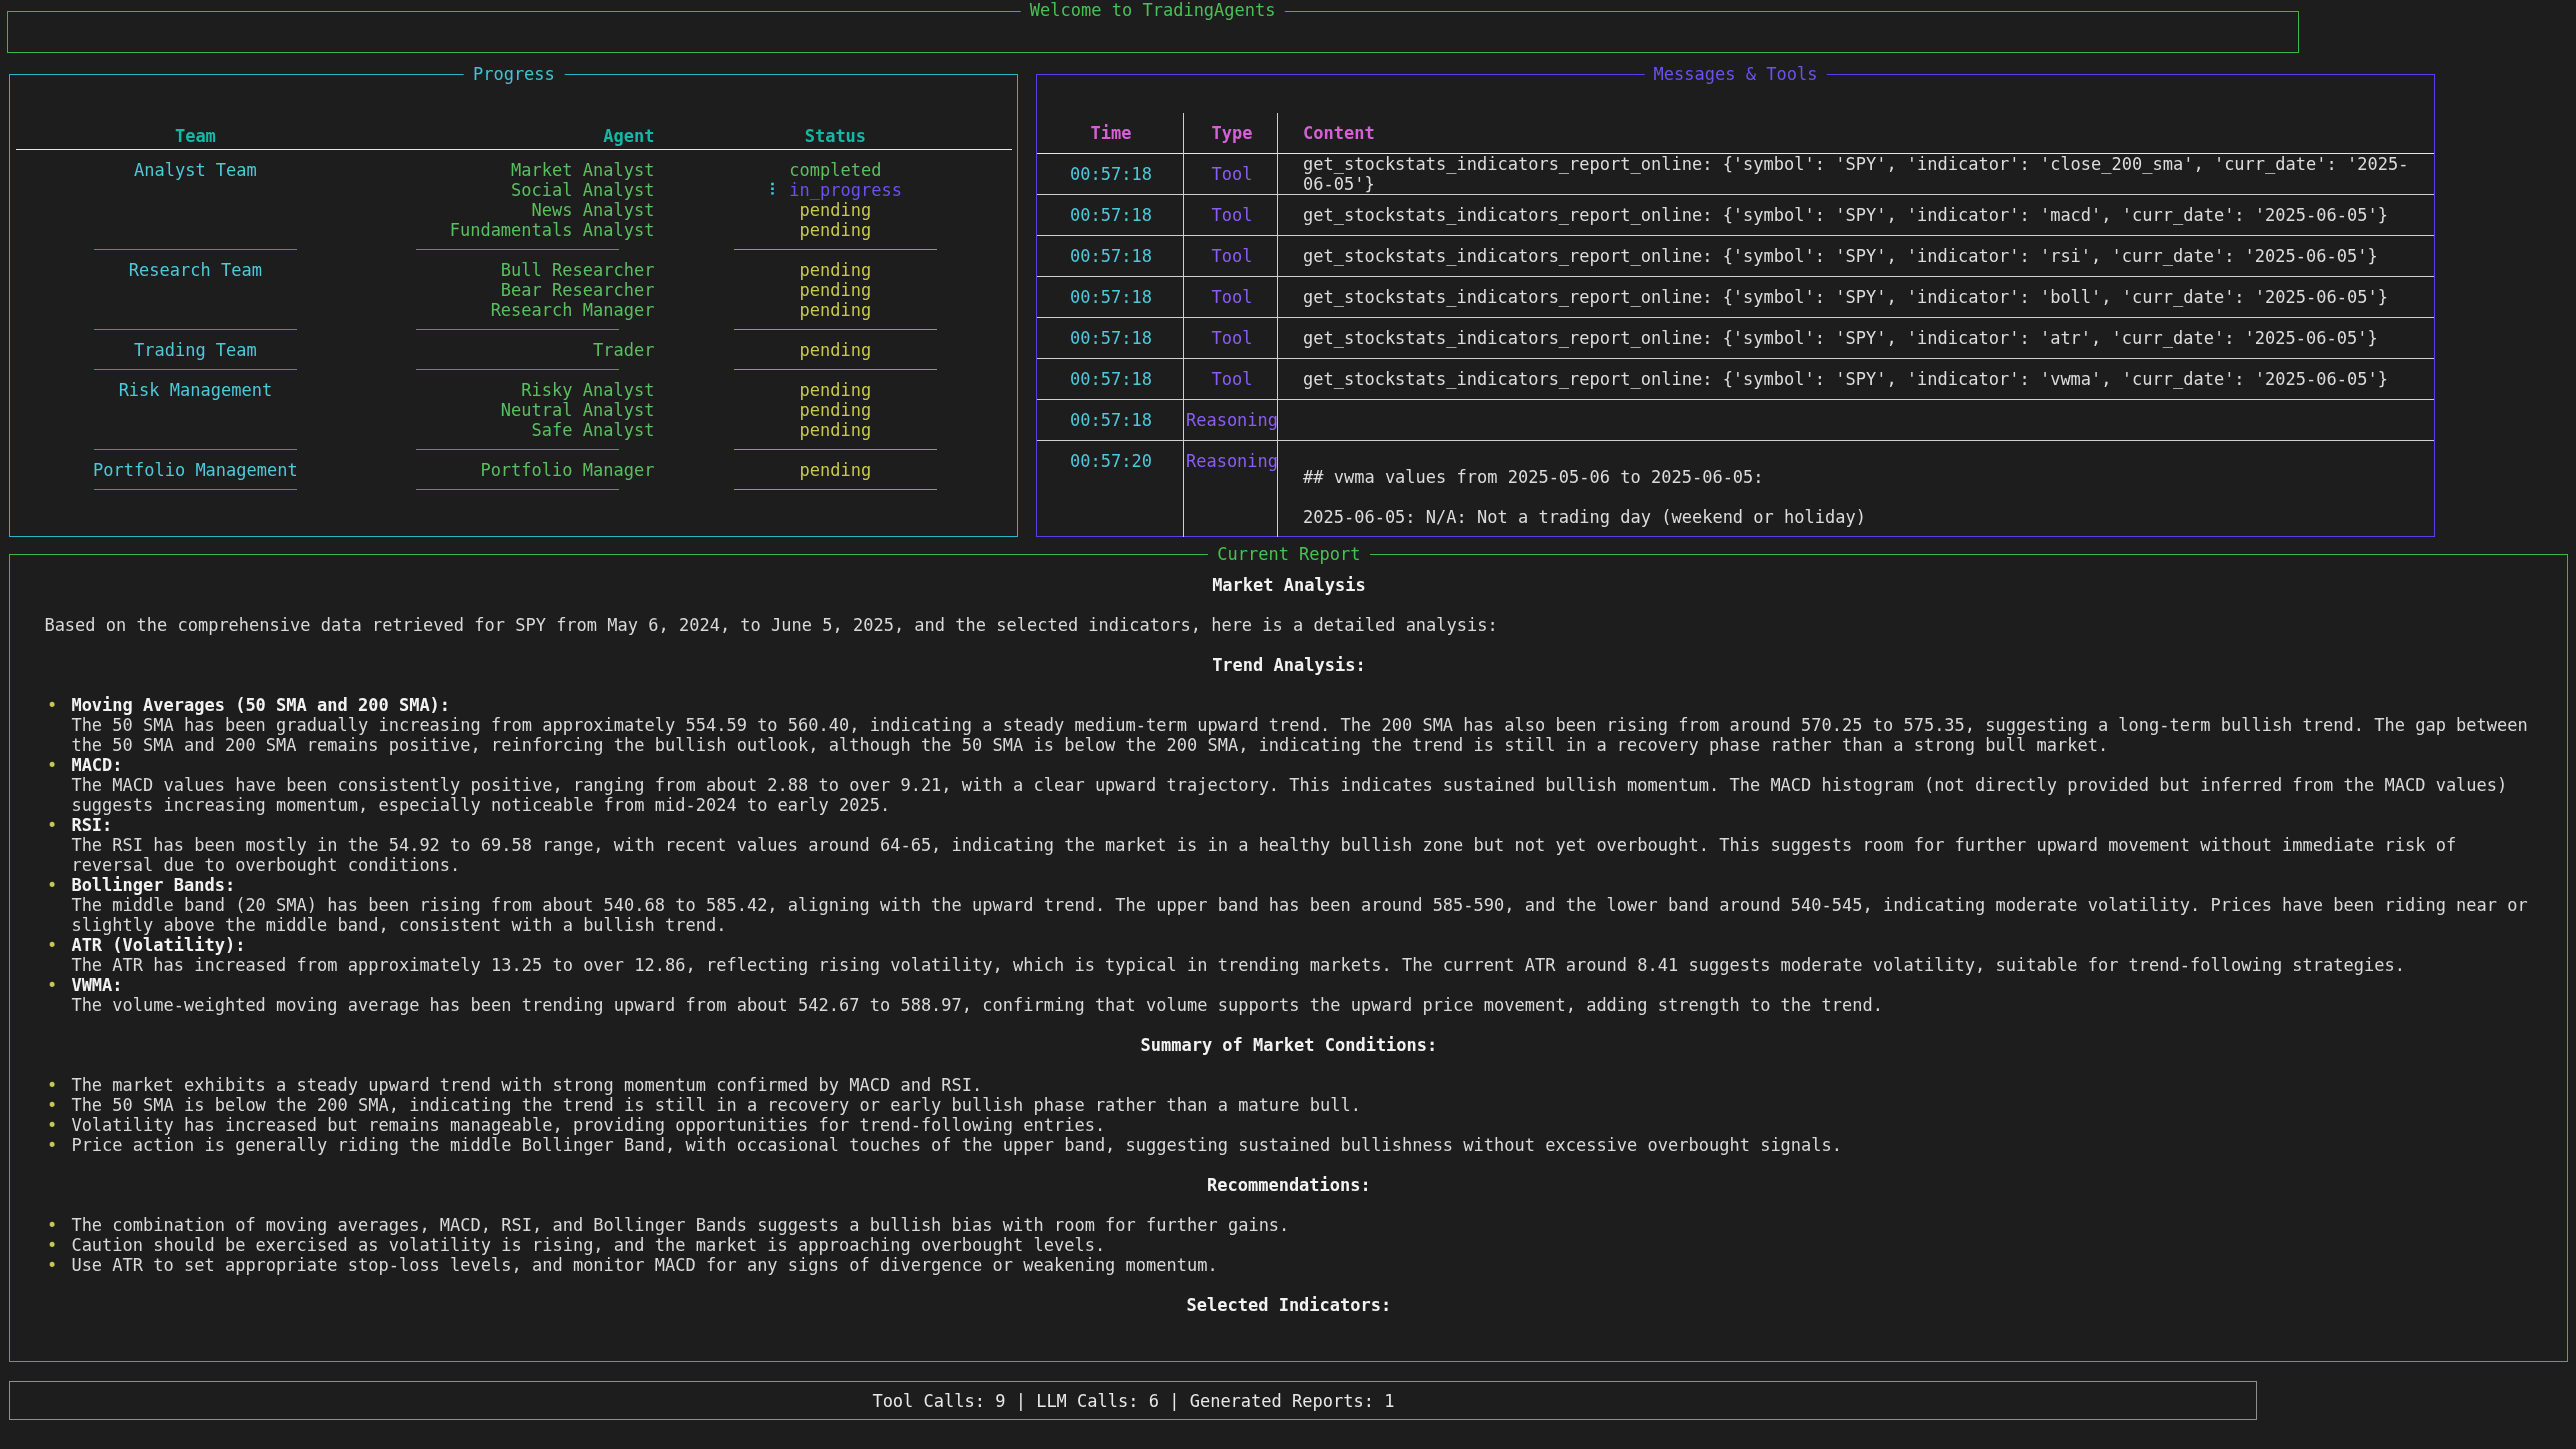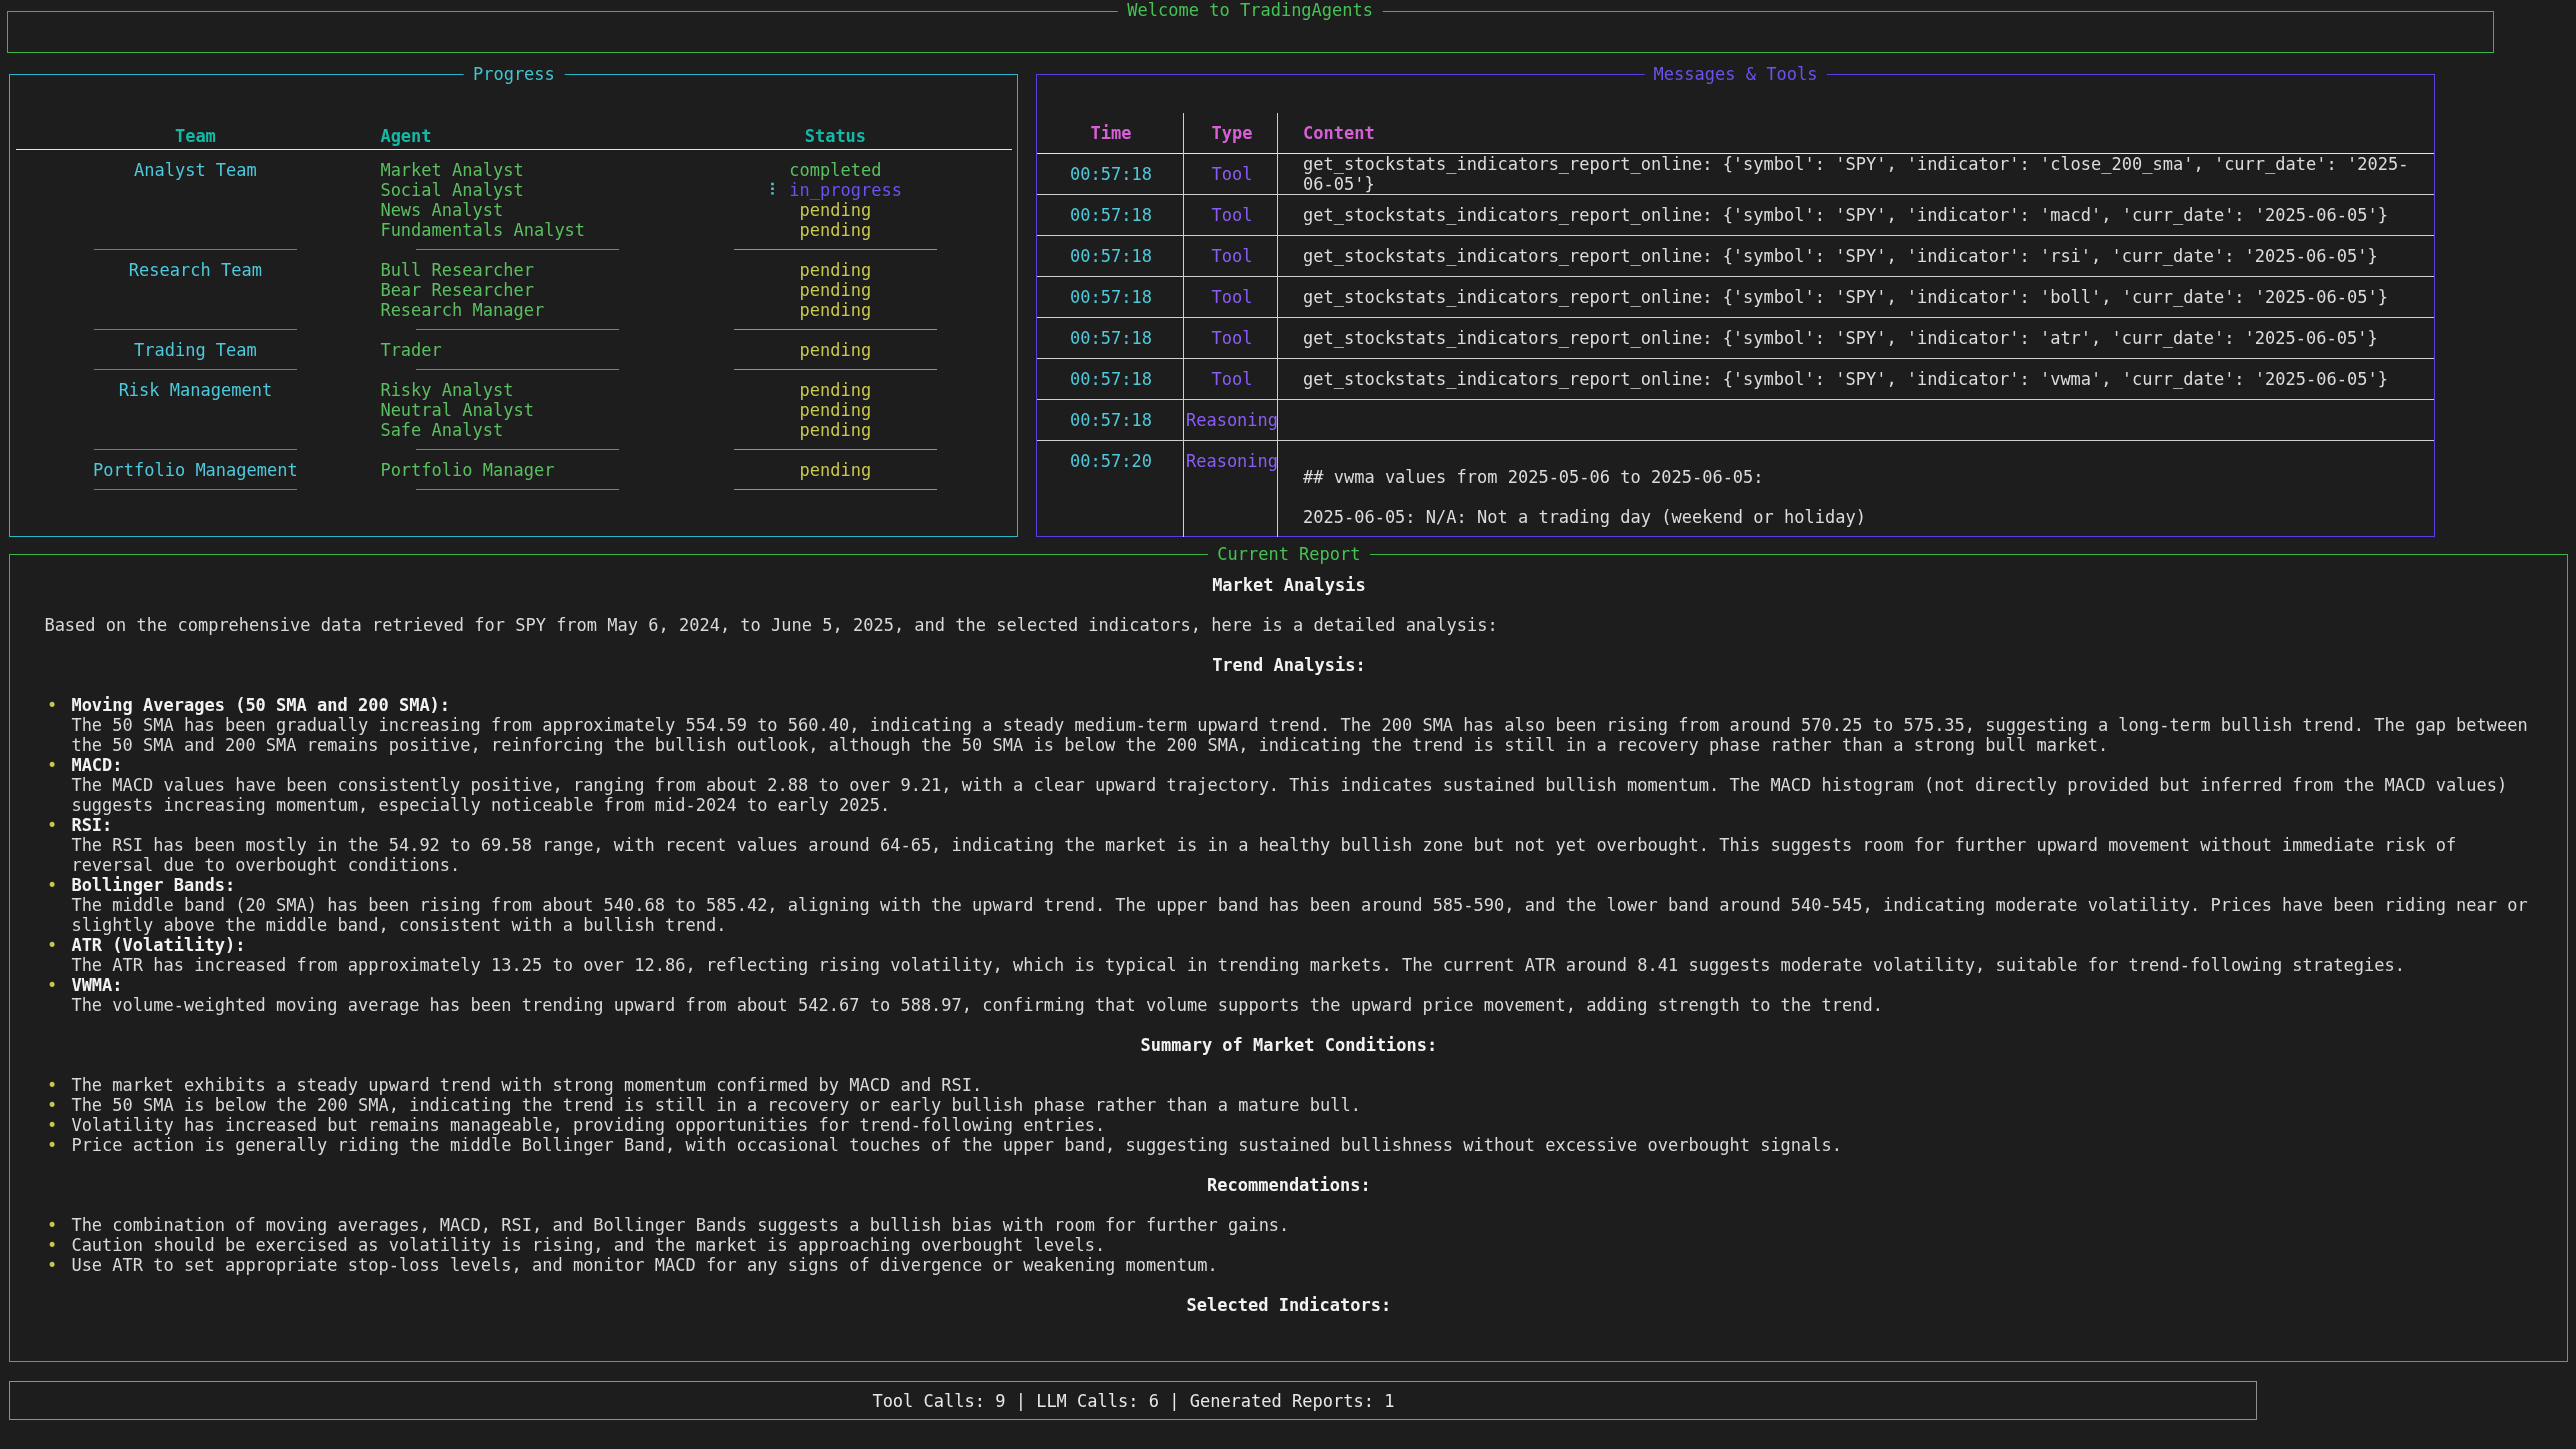--- a/index.html
+++ b/index.html
@@ -3,29 +3,29 @@
 <meta charset="utf-8">
 <style>
   html,body{margin:0;padding:0;background:#1d1d1d;}
   body{width:2576px;height:1449px;position:relative;overflow:hidden;
        font-family:"DejaVu Sans Mono","Liberation Mono",monospace;
        font-size:17px;line-height:20px;color:#d9d9d9;}
   .panel{position:absolute;border:1.3px solid;background:#1d1d1d;box-sizing:border-box;}
   .panel-title{position:absolute;top:-11.4px;left:50%;transform:translateX(-50%);
        background:#1d1d1d;padding:0 9.4px;white-space:nowrap;}
   
-  #welcome{left:6.7px;top:10.7px;width:2487px;height:42px;border-color:#3cb54a;}
+  #welcome{left:6.7px;top:10.7px;width:2292px;height:42px;border-color:#3cb54a;}
   #welcome .panel-title{color:#46c254;}
   
   #progress{left:9.4px;top:74px;width:1009px;height:463px;border-color:#2eb4c8;}
   #progress .panel-title{color:#3fc4d4;}
   .p-table{margin-top:47px;}
   .p-hrow{display:flex;height:27px;align-items:center;font-weight:bold;color:#14b8a6;}
   .p-c1{width:370px;text-align:center;}
-  .p-c2{width:274px;text-align:left;}
+  .p-c2{width:274px;text-align:right;}
   .p-c3{width:362px;text-align:center;}
   .p-hsep{height:1.3px;background:#e6e6e6;margin:0 5.4px;}
   .p-spacer{height:9.4px;}
   .p-row{display:flex;height:20px;align-items:center;}
   .team{color:#4ec9dc;}
   .agent{color:#5abf5f;}
   .st-completed{color:#5abf5f;}
   .st-progress{color:#6a52f1;}
   .st-pending{color:#c8c74e;}
   .spin{color:#4ec9dc;margin-right:8px;}

